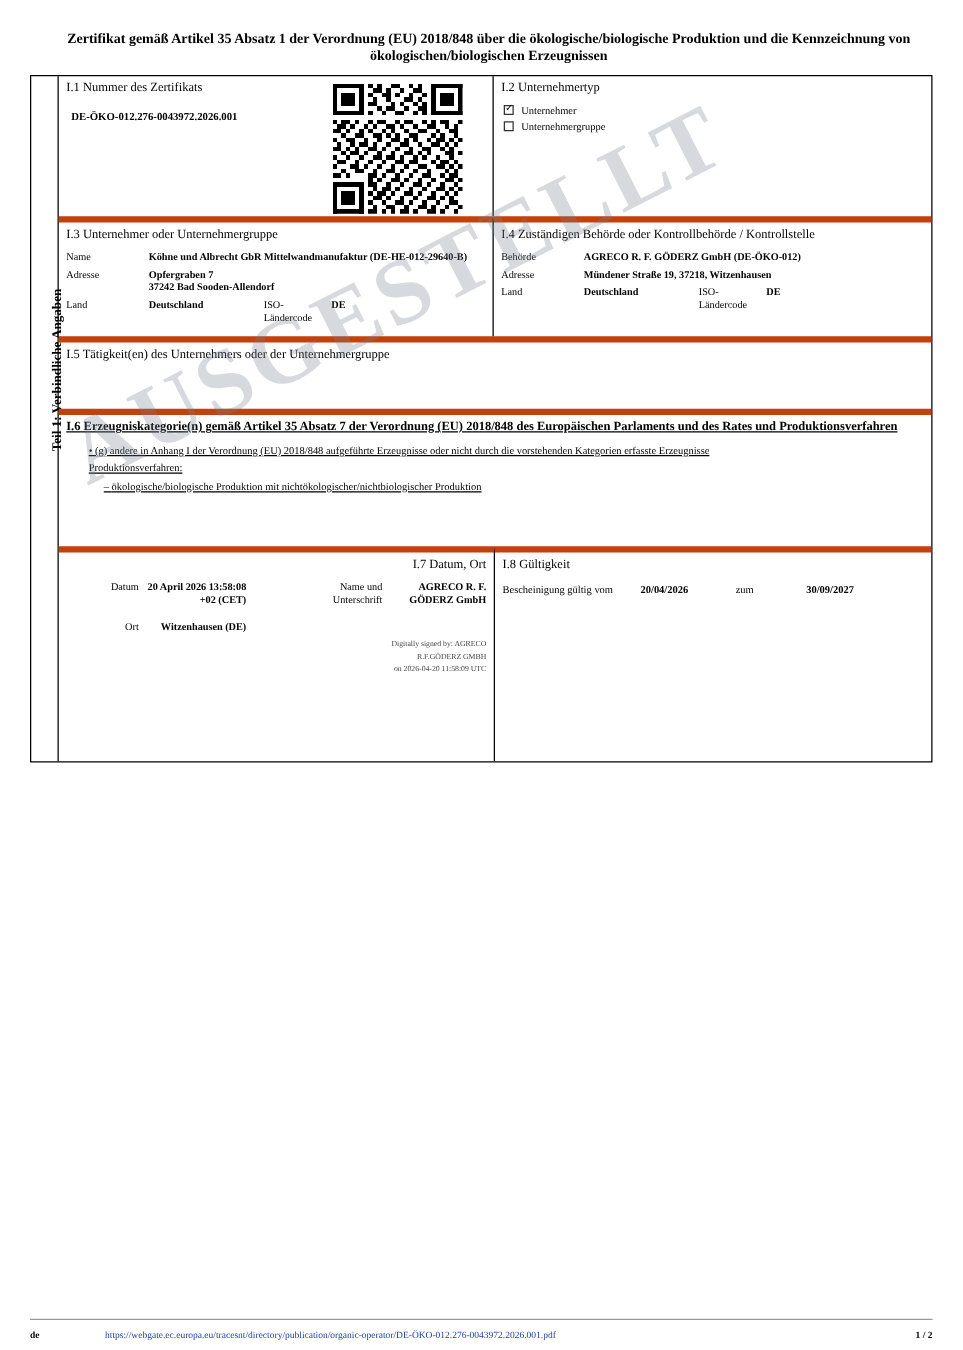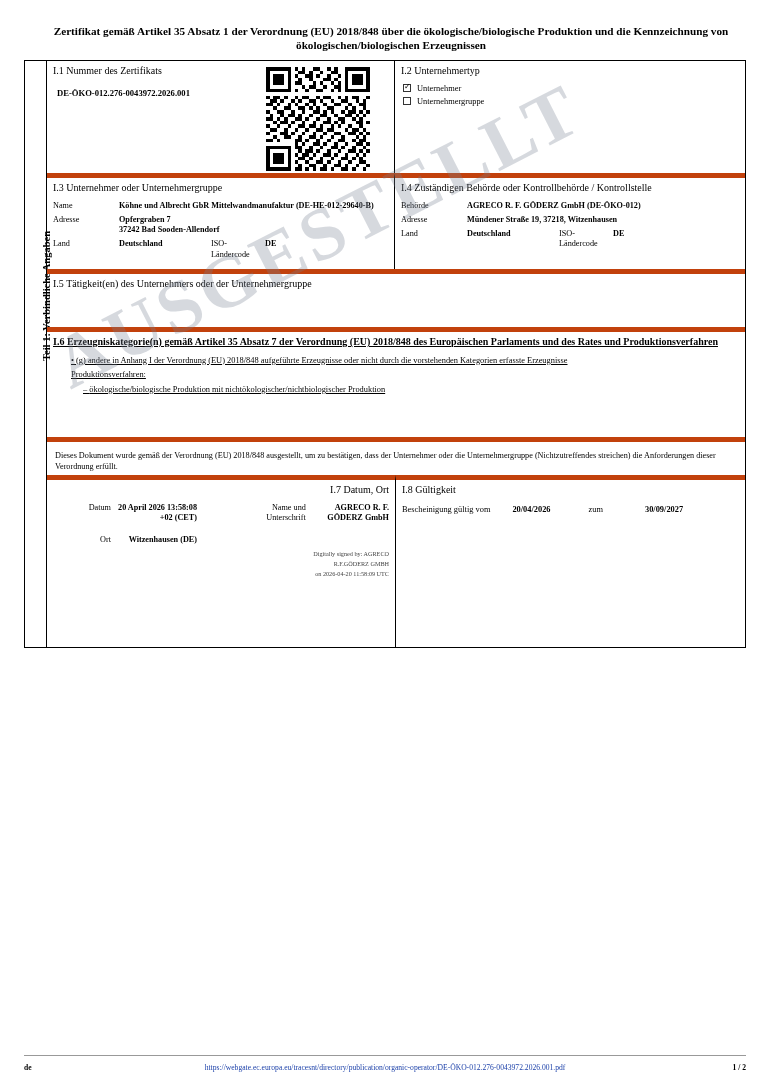--- a/index.html
+++ b/index.html
@@ -142,21 +142,21 @@
     position: absolute;
     left: 0; bottom: 8px;
     width: 770px;
     padding: 0 24px;
     display: flex;
     align-items: center;
     font-size: 7.6px;
   }
   .footer .lang { font-weight: bold; width: 60px; }
   .footer .url {
-    flex: 1; text-align: center;
+    flex: 1; 
     color: #1a3fa8;
   }
   .footer .pg { width: 60px; text-align: right; font-weight: bold; }
   .footer-line {
     position: absolute;
     left: 24px; right: 24px; bottom: 24px;
     border-top: 1px solid #999;
     width: 722px;
   }
 </style>
@@ -487,25 +487,20 @@
               <span>(g) andere in Anhang I der Verordnung (EU) 2018/848 aufgeführte Erzeugnisse oder nicht durch die vorstehenden Kategorien erfasste Erzeugnisse</span>
               <div style="margin-top:2px;">Produktionsverfahren:</div>
               <ul class="dash" style="margin-top:2px;">
                 <li>ökologische/biologische Produktion mit nichtökologischer/nichtbiologischer Produktion</li>
               </ul>
             </li>
           </ul>
         </div>
       </div>
 
-      <div class="row">
-        <div class="cell bt" style="width:700px;height:38px;padding:0;">
-          <div class="note">Dieses Dokument wurde gemäß der Verordnung (EU) 2018/848 ausgestellt, um zu bestätigen, dass der Unternehmer oder die Unternehmergruppe (Nichtzutreffendes streichen) die Anforderungen dieser Verordnung erfüllt.</div>
-        </div>
-      </div>
 
       <div class="row">
         <div class="cell bt" style="width:348px;height:172px;text-align:right;">
           <div class="sec-title">I.7 Datum, Ort</div>
           <div style="display:flex;">
             <div style="width:198px;">
               <div class="kv">
                 <div class="k" style="flex:0 0 58px;">Datum</div>
                 <div class="v" style="width:86px;">20 April 2026 13:58:08 +02 (CET)</div>
               </div>

